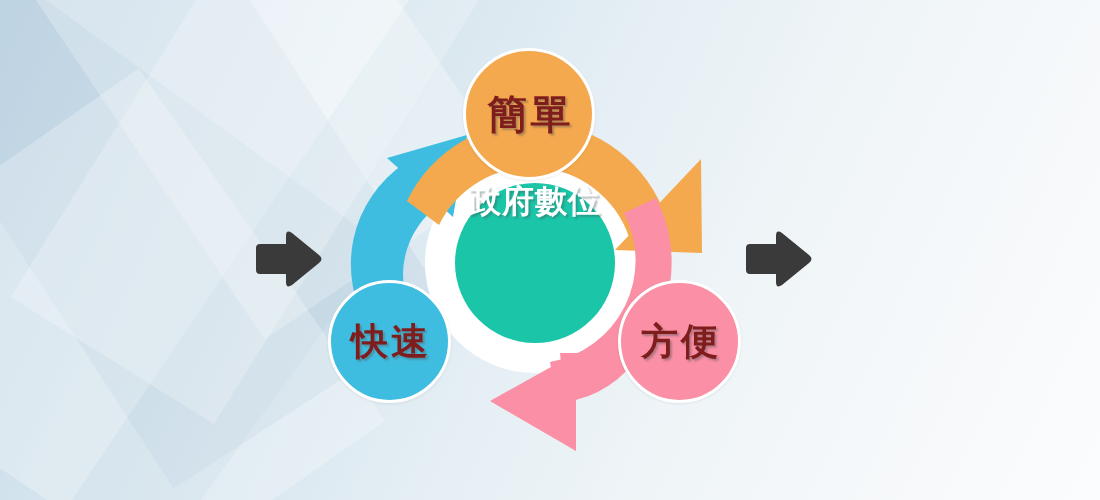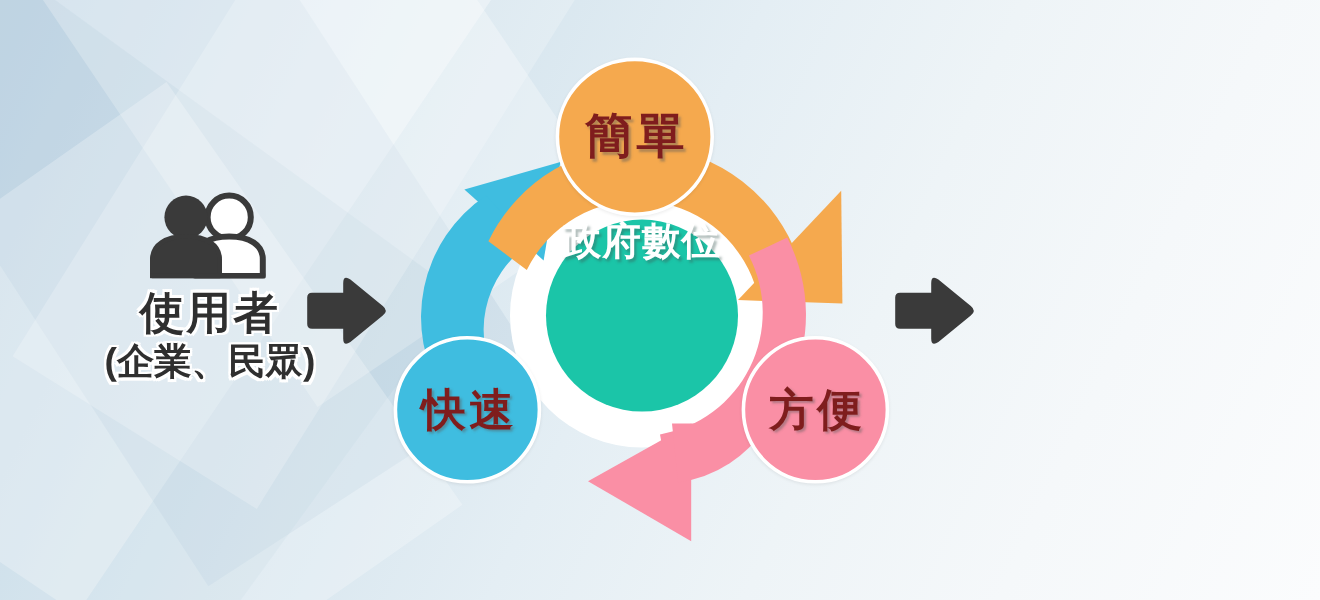--- a/index.html
+++ b/index.html
@@ -190,37 +190,20 @@
 
 <div id="stage">
 
   <div class="facet facet-a"></div>
   <div class="facet facet-b"></div>
   <div class="facet facet-c"></div>
   <div class="facet facet-d"></div>
   <div class="facet facet-e"></div>
   <div class="facet facet-f"></div>
 
-  <div id="user-block">
-    <svg id="people-icon" width="112" height="72" viewBox="0 0 112 72">
-
-      <g>
-        <circle cx="72" cy="21" r="18" fill="#ffffff" stroke="#3A3A3A" stroke-width="5"></circle>
-        <path d="M44 70 L44 56 C44 44 55 37 72 37 C89 37 100 44 100 56 L100 70 Z" fill="#ffffff" stroke="#3A3A3A" stroke-width="5" stroke-linejoin="round"></path>
-      </g>
-
-      <g>
-        <circle cx="36" cy="21" r="18" fill="#3A3A3A"></circle>
-        <path d="M8 70 L8 56 C8 44 19 37 36 37 C53 37 64 44 64 56 L64 70 Z" fill="#3A3A3A" stroke="#3A3A3A" stroke-width="4" stroke-linejoin="round"></path>
-      </g>
-      <rect x="6" y="68" width="96" height="4" fill="#3A3A3A"></rect>
-    </svg>
-    <div class="user-label primary">使用者</div>
-    <div class="user-label secondary">(企業、民眾)</div>
-  </div>
 
   <svg class="dark-arrow" id="dark-arrow-left" width="72" height="62" viewBox="0 0 72 62">
     <path d="M4 20 Q4 16 8 16 L34 16 L34 8 Q34 1 40 5 L67 27 Q72 31 67 35 L40 57 Q34 61 34 54 L34 46 L8 46 Q4 46 4 42 Z" fill="#3A3A3A"></path>
   </svg>
 
   <div id="cycle">
     <svg id="cycle-svg" width="470" height="445" viewBox="0 0 470 445">
 
       <circle cx="225" cy="228" r="110" fill="#ffffff"></circle>
 

